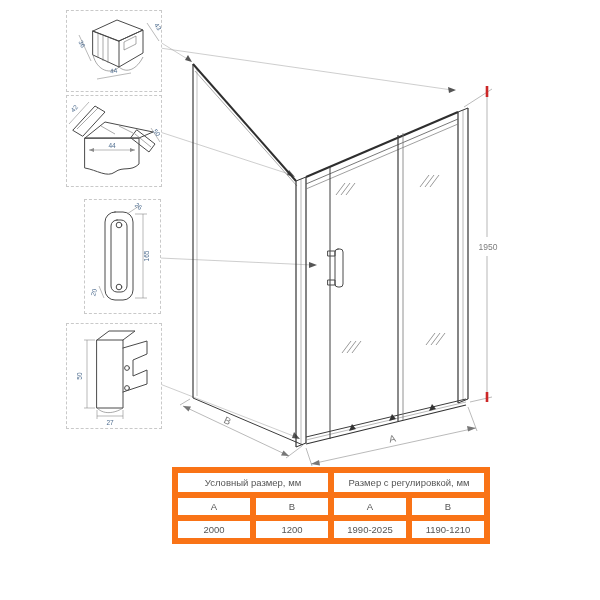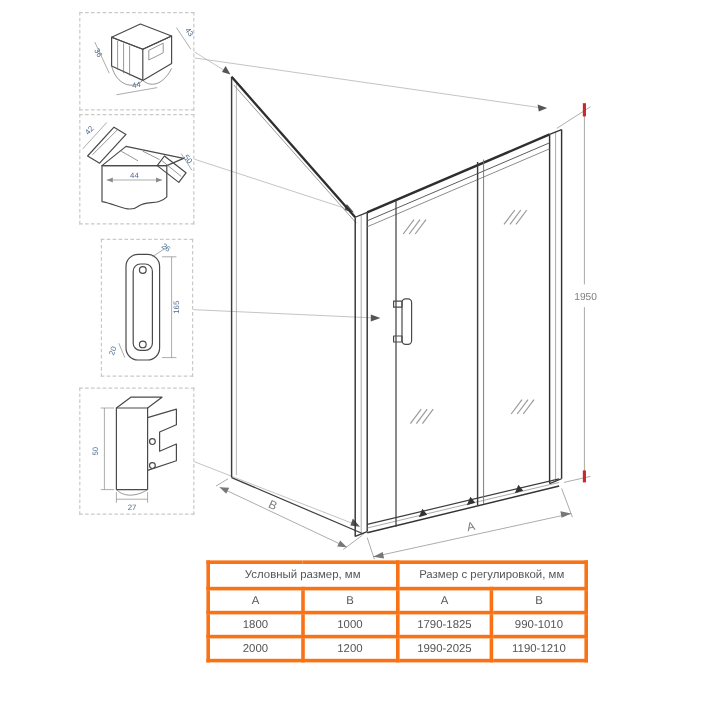--- a/index.html
+++ b/index.html
@@ -10,21 +10,21 @@
   svg line,svg path,svg rect,svg circle,svg polyline{vector-effect:non-scaling-stroke;}
   .stroke{stroke:#4a4a4a;fill:none;stroke-width:1;stroke-linejoin:round;stroke-linecap:round;}
   .stroke-thin{stroke:#6e6e6e;fill:none;stroke-width:.6;}
   .dimline{stroke:#8b8b8b;fill:none;stroke-width:.6;}
   .leader{stroke:#adadad;fill:none;stroke-width:.6;}
   .ddim{font-size:6.5px;font-family:"Liberation Sans",sans-serif;}
   .mdim{font-size:10px;font-family:"Liberation Sans",sans-serif;}
   .hdim{font-size:8.5px;font-family:"Liberation Sans",sans-serif;}
   #size-table{position:absolute;left:172px;top:467px;width:318px;border-collapse:collapse;
       font-size:9.5px;color:#555;}
-  #size-table th,#size-table td{border:3px solid #f97316;font-weight:normal;text-align:center;
+  #size-table th,#size-table td{border:6px solid #f97316;font-weight:normal;text-align:center;
       padding:0;height:17px;line-height:17px;}
   #size-table tr.grp th{height:19px;line-height:19px;}
   #size-table{border:1.4px solid #7a7a7a;}
 </style>
 </head>
 <body>
 
 <div id="canvas">
 
   <svg style="position:absolute;left:0;top:0" width="600" height="472" viewBox="0 0 600 472">
@@ -234,26 +234,20 @@
       </tr>
       <tr>
         <th style="width:25%">A</th>
         <th style="width:25%">B</th>
         <th style="width:25%">A</th>
         <th style="width:25%">B</th>
       </tr>
     </thead>
     <tbody>
       <tr>
-        <td>1800</td>
-        <td>1000</td>
-        <td>1790-1825</td>
-        <td>990-1010</td>
-      </tr>
-      <tr>
         <td>2000</td>
         <td>1200</td>
         <td>1990-2025</td>
         <td>1190-1210</td>
       </tr>
     </tbody>
   </table>
 
 </div>
 

